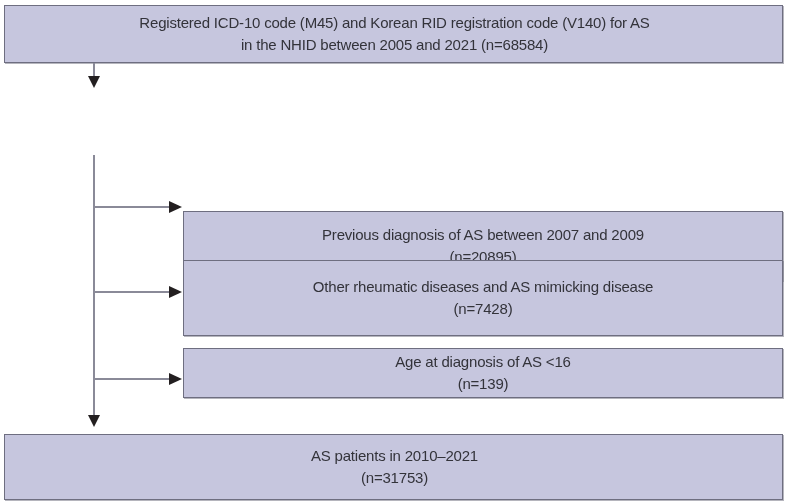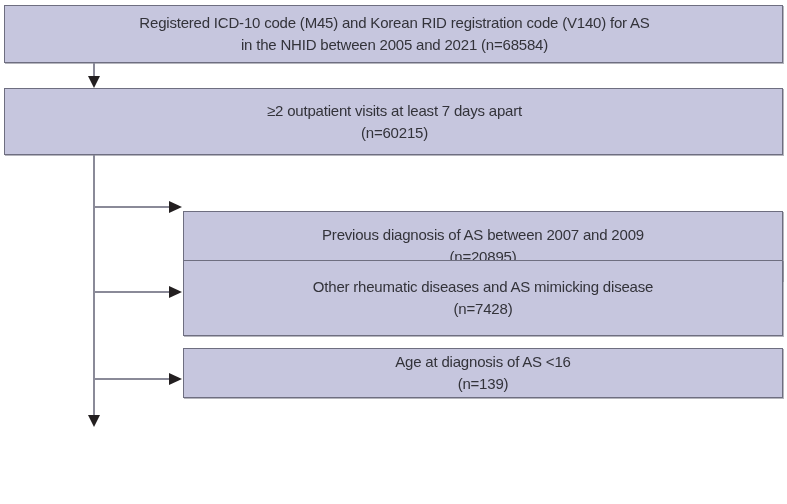--- a/index.html
+++ b/index.html
@@ -95,24 +95,20 @@
 <div id="flowchart">
 
   <div class="fc-box box-main" id="box-1">
     <span class="ln">Registered ICD-10 code (M45) and Korean RID registration code (V140) for AS</span>
     <span class="ln">in the NHID between 2005 and 2021 (n=68584)</span>
   </div>
 
   <div class="v-line" id="trunk-1"></div>
   <div class="arrow-down" id="arrow-1"></div>
 
-  <div class="fc-box box-main" id="box-2">
-    <span class="ln">≥2 outpatient visits at least 7 days apart</span>
-    <span class="ln">(n=60215)</span>
-  </div>
 
   <div class="v-line" id="trunk-2"></div>
   <div class="arrow-down" id="arrow-2"></div>
 
   <div class="h-line" id="branch-1"></div>
   <div class="arrow-right" id="barrow-1"></div>
 
   <div class="h-line" id="branch-2"></div>
   <div class="arrow-right" id="barrow-2"></div>
 
@@ -127,14 +123,18 @@
   <div class="fc-box box-side" id="box-4">
     <span class="ln">Other rheumatic diseases and AS mimicking disease</span>
     <span class="ln">(n=7428)</span>
   </div>
 
   <div class="fc-box box-side" id="box-5">
     <span class="ln">Age at diagnosis of AS &lt;16</span>
     <span class="ln">(n=139)</span>
   </div>
 
+  <div class="fc-box box-main" id="box-6">
+    <span class="ln">AS patients in 2010–2021</span>
+    <span class="ln">(n=31753)</span>
+  </div>
 
 </div>
 
 </body></html>

